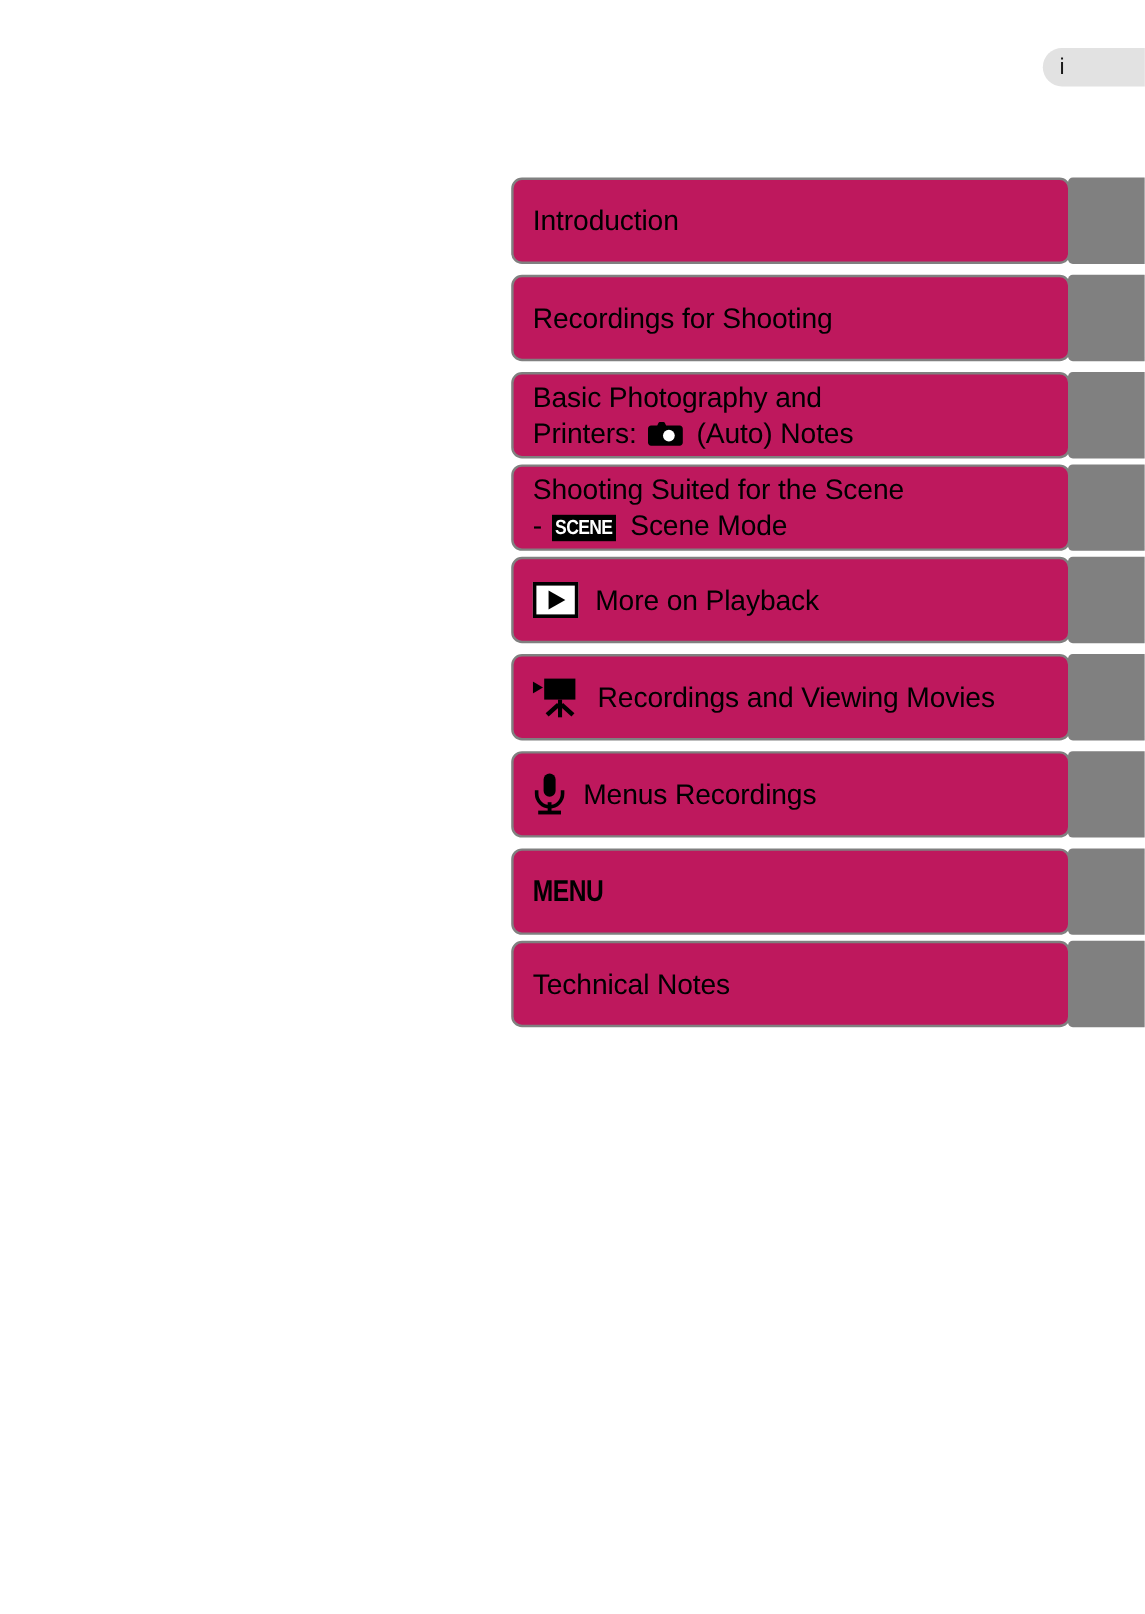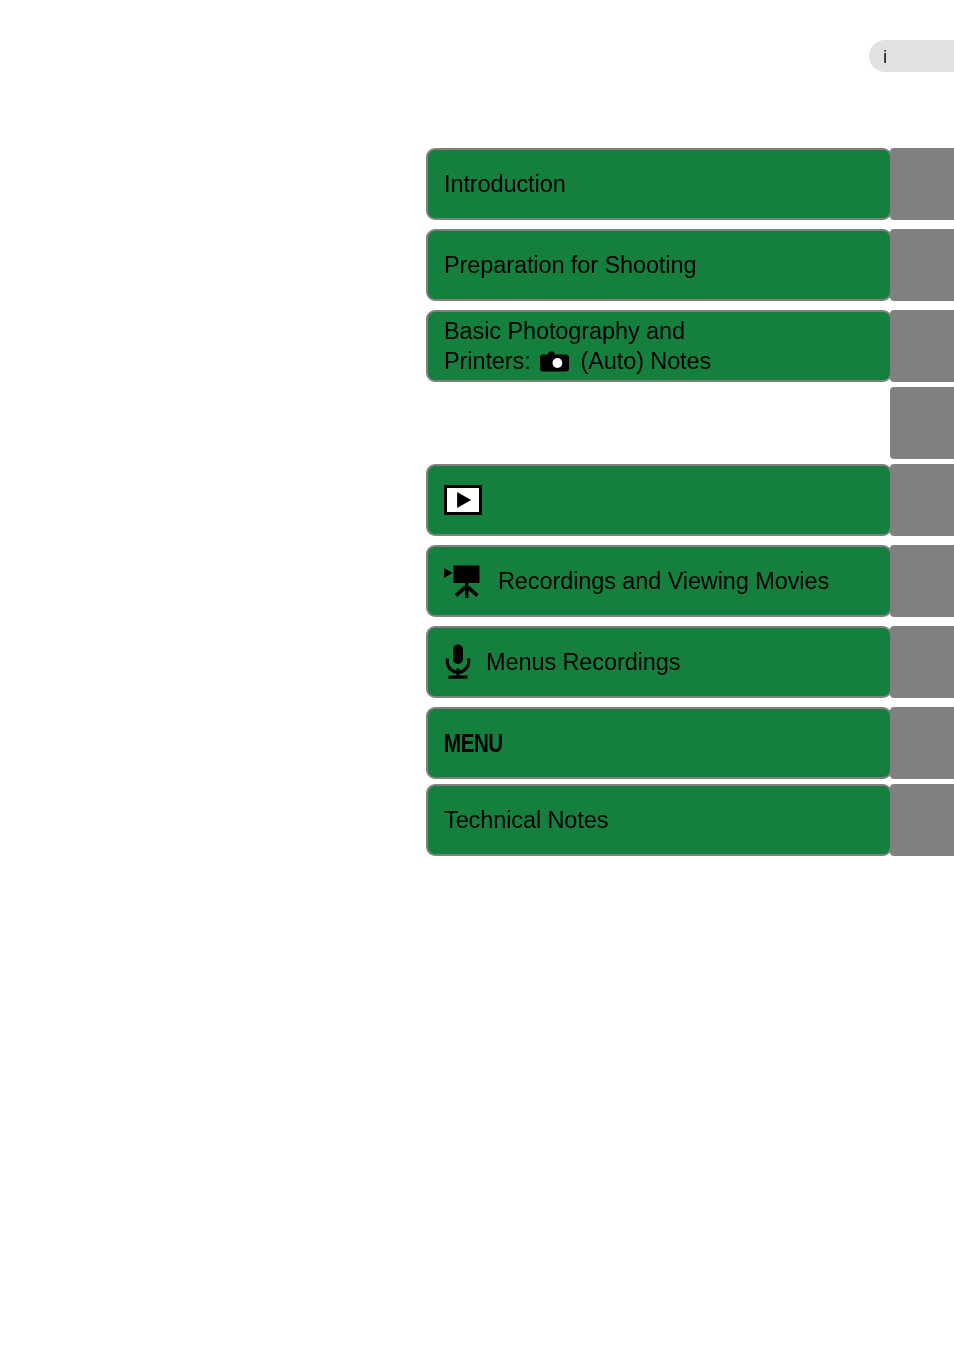--- a/index.html
+++ b/index.html
@@ -65,21 +65,21 @@
   }
 
   
   .chapter-card {
     position: absolute;
     left: 0;
     top: 0;
     width: 466px;
     height: 72px;
     box-sizing: border-box;
-    background: #15803d;
+    background: #be185d;
     border: 2px solid #808080;
     border-radius: 9px;
     display: flex;
     align-items: center;
     padding-left: 16px;
     padding-right: 6px;
   }
 
   .chapter-label {
     font-size: 23.5px;
@@ -172,46 +172,50 @@
   <div class="chapter-row">
     <div class="chapter-tab"></div>
     <div class="chapter-card">
       <span class="chapter-label">Introduction</span>
     </div>
   </div>
 
   <div class="chapter-row">
     <div class="chapter-tab"></div>
     <div class="chapter-card">
-      <span class="chapter-label">Preparation for Shooting</span>
+      <span class="chapter-label">Recordings for Shooting</span>
     </div>
   </div>
 
   <div class="chapter-row two-line">
     <div class="chapter-tab"></div>
     <div class="chapter-card">
       <span class="chapter-label"><span>Basic Photography and</span><br><span>Printers: </span><svg class="icon-camera-inline" viewBox="0 0 30 22">
             <path fill="#000000" d="M2.6 4.6h5.1l1.0-2.2c0.25-0.55 0.6-0.8 1.2-0.8h3.0c0.6 0 0.95 0.25 1.2 0.8l1.0 2.2h11.3c1.45 0 2.6 1.15 2.6 2.6v11.6c0 1.45-1.15 2.6-2.6 2.6H2.6C1.15 21.4 0 20.25 0 18.8V7.2C0 5.75 1.15 4.6 2.6 4.6z"></path>
             <circle cx="17.4" cy="13.0" r="4.9" fill="#ffffff"></circle>
           </svg><span> (Auto) Notes</span></span>
     </div>
   </div>
 
   <div class="chapter-row two-line">
     <div class="chapter-tab"></div>
+    <div class="chapter-card">
+      <span class="chapter-label"><span>Shooting Suited for the Scene</span><br><span>- </span><span class="badge-scene">SCENE</span><span> Scene Mode</span></span>
+    </div>
   </div>
 
   <div class="chapter-row">
     <div class="chapter-tab"></div>
     <div class="chapter-card">
       <span class="chapter-icon">
         <span class="icon-playback">
             <span class="tri"></span>
           </span>
       </span>
+      <span class="chapter-label">More on Playback</span>
     </div>
   </div>
 
   <div class="chapter-row">
     <div class="chapter-tab"></div>
     <div class="chapter-card">
       <span class="chapter-icon">
         <svg class="icon-movie" viewBox="0 0 40 34">
           <path fill="#000000" d="M0 4.0 L8.5 9.0 L0 14.0 Z"></path>
           <rect x="9.5" y="1.5" width="26" height="17.5" fill="#000000"></rect>

